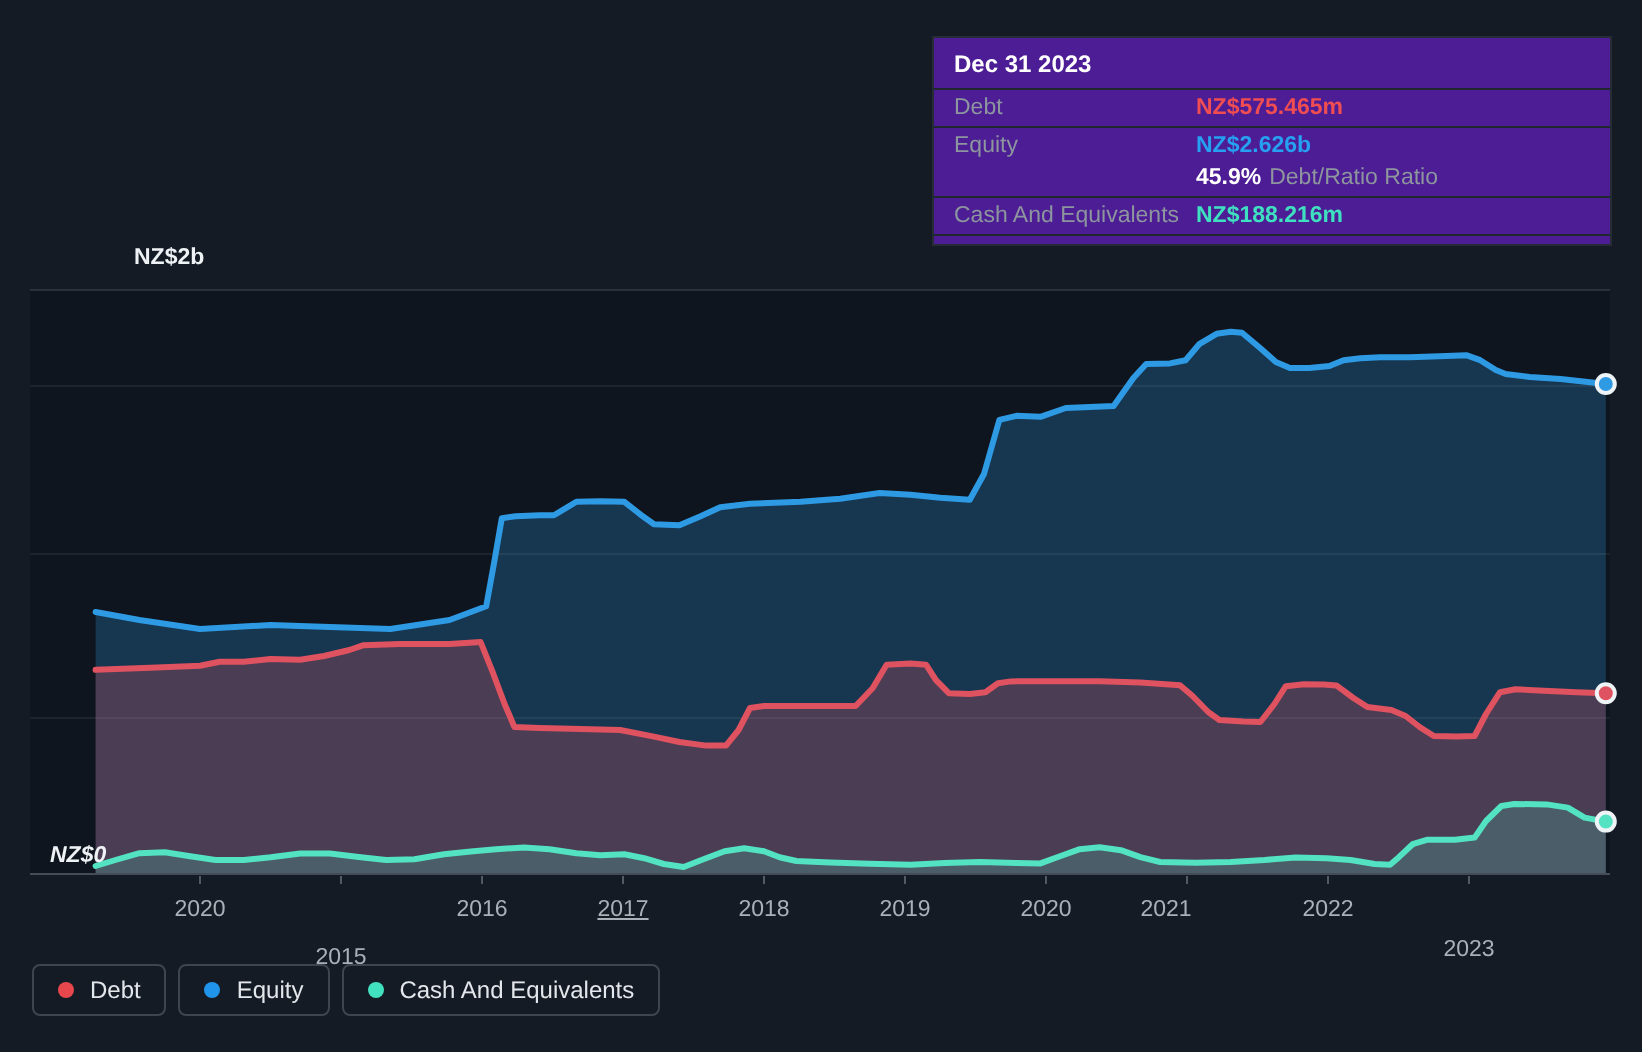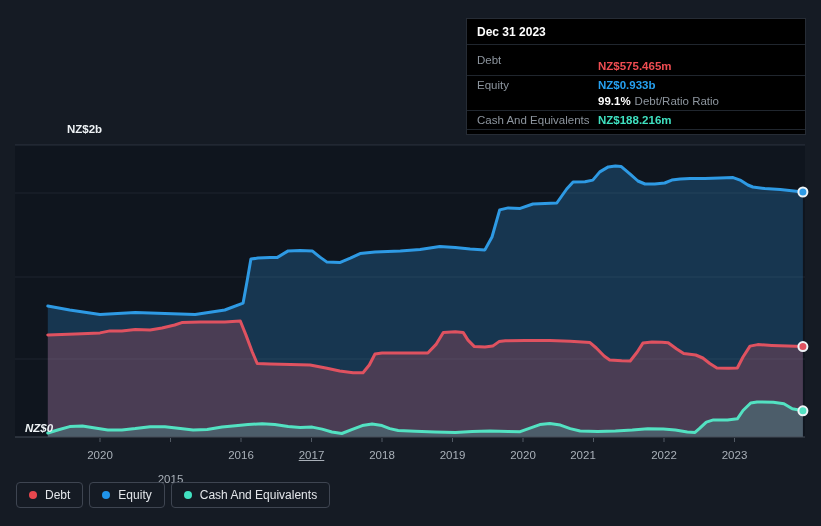--- a/index.html
+++ b/index.html
@@ -1,20 +1,20 @@
 <!DOCTYPE html>
 <html><head>
 <meta charset="utf-8">
 <style>
   html,body{margin:0;padding:0;background:#151b24;}
   .page{position:relative;width:821px;height:526px;background:#151b24;overflow:hidden;
         font-family:"Liberation Sans", sans-serif;-webkit-font-smoothing:antialiased;}
 
   
-  .tooltip{position:absolute;left:466px;top:18px;width:340px;background:#000000;
+  .tooltip{position:absolute;left:466px;top:18px;width:340px;background:#4c1d95;
            border:1px solid #262c35;box-sizing:border-box;color:#fff;font-size:11.5px;z-index:5;}
   .tt-title{padding:6px 10px 5px 10px;font-weight:bold;font-size:12px;color:#ffffff;}
   .tt-row{display:flex;align-items:center;padding:3px 10px;border-top:1px solid #20262e;}
   .tt-row.noline{border-top:none;padding-top:1px;}
   .tt-label{width:121px;flex:none;color:#8d959e;}
   .tt-value{font-weight:bold;}
   .tt-sub{color:#8d959e;font-weight:normal;margin-left:4px;}
   .tt-footer{border-top:1px solid #20262e;height:4px;}
 
   
@@ -75,37 +75,37 @@
     <div id="xlabels">
         <div class="xlab" style="left: 100px;">2020</div>
         <div class="xlab" style="left: 170.5px; margin-top: 24px;">2015</div>
         <div class="xlab" style="left: 241px;">2016</div>
         <div class="xlab" style="left: 311.5px; text-decoration: underline;">2017</div>
         <div class="xlab" style="left: 382px;">2018</div>
         <div class="xlab" style="left: 452.5px;">2019</div>
         <div class="xlab" style="left: 523px;">2020</div>
         <div class="xlab" style="left: 583px;">2021</div>
         <div class="xlab" style="left: 664px;">2022</div>
-        <div class="xlab" style="left: 734.5px;">2023</div>
+        <div class="xlab" style="left: 734.5px; margin-top: 20px;">2023</div>
       </div>
   </div>
 
   <div class="tooltip">
     <div class="tt-title">Dec 31 2023</div>
     <div class="tt-row">
       <span class="tt-label">Debt</span>
-      <span class="tt-value" id="tt-debt" style="color: rgb(239, 77, 82); margin-top: 12px;">NZ$575.465m</span>
+      <span class="tt-value" id="tt-debt" style="color: rgb(239, 77, 82);">NZ$575.465m</span>
     </div>
     <div class="tt-row">
       <span class="tt-label">Equity</span>
-      <span class="tt-value" id="tt-equity" style="color: rgb(38, 160, 240);">NZ$0.933b</span>
+      <span class="tt-value" id="tt-equity" style="color: rgb(38, 160, 240);">NZ$2.626b</span>
     </div>
     <div class="tt-row noline">
       <span class="tt-label"></span>
-      <span class="tt-value">99.1%</span>
+      <span class="tt-value">45.9%</span>
       <span class="tt-sub">Debt/Ratio Ratio</span>
     </div>
     <div class="tt-row">
       <span class="tt-label">Cash And Equivalents</span>
       <span class="tt-value" id="tt-cash" style="color: rgb(63, 224, 192);">NZ$188.216m</span>
     </div>
     <div class="tt-footer"></div>
   </div>
 
   <div class="legend">

